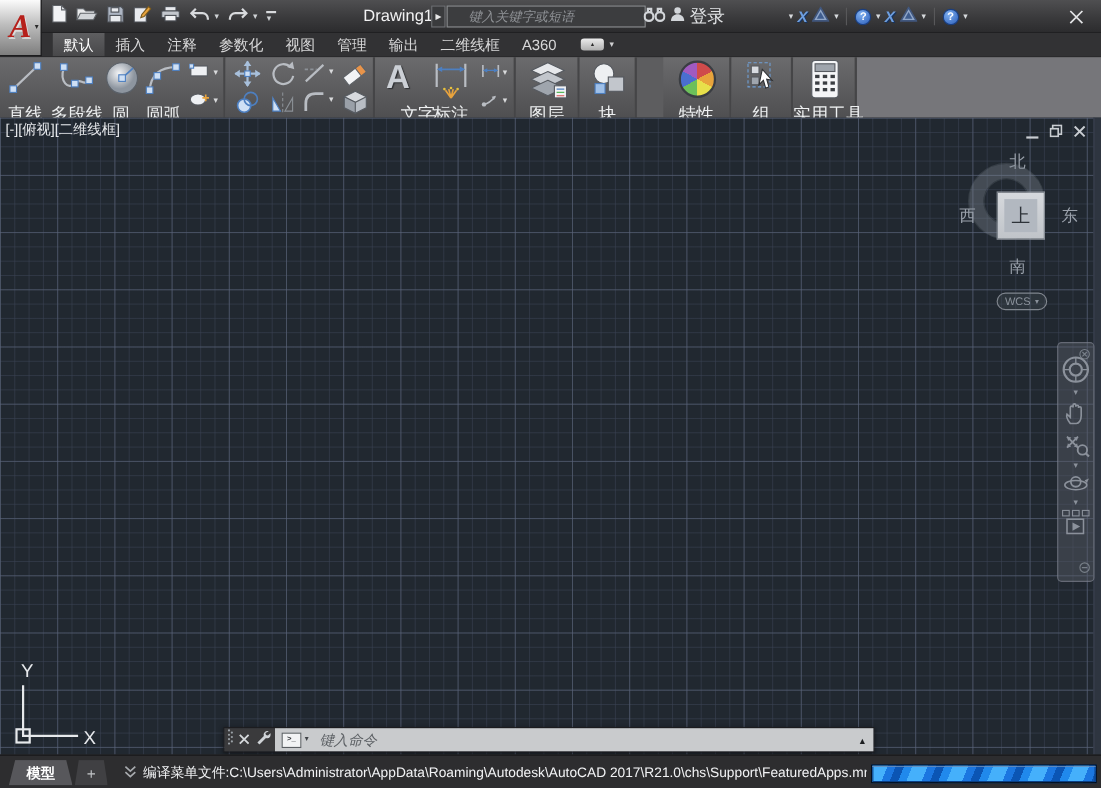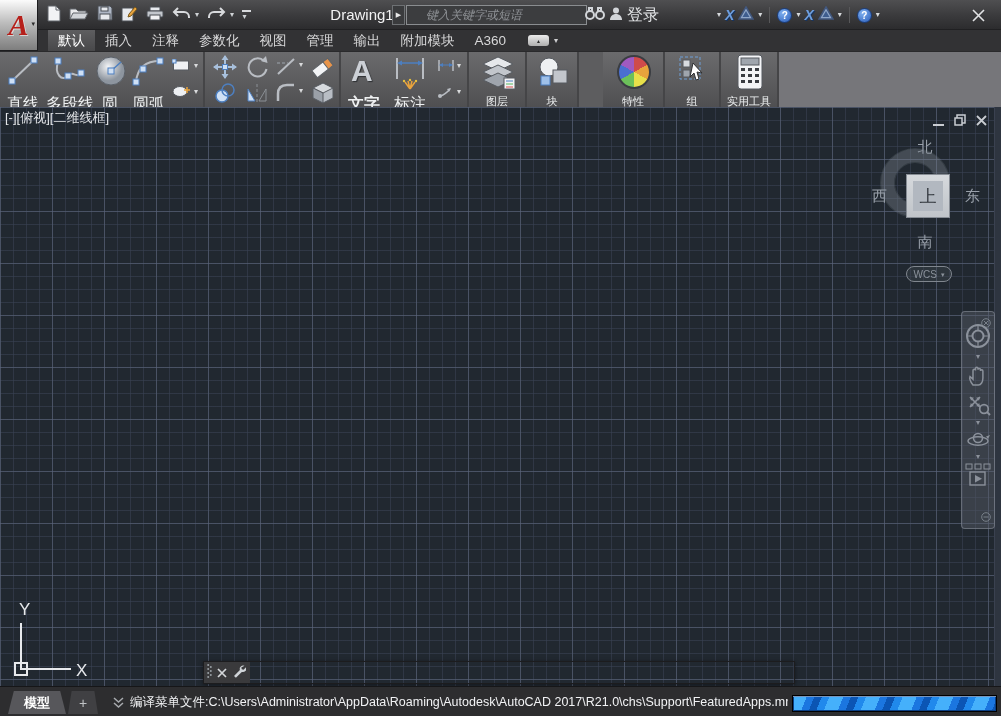--- a/index.html
+++ b/index.html
@@ -43,21 +43,21 @@
   .tab.active { background:linear-gradient(#5e5e60,#48484a); color:#ffffff; }
   .ribbon-toggle { margin-left:12px; display:flex; align-items:center; gap:5px; color:#cfcfd1; }
   .rt-pill { width:21px; height:11px; border-radius:3px; background:linear-gradient(#ececec,#aeaeae);
     display:flex; align-items:center; justify-content:center; font-size:5px; color:#2b2b2b; }
 
   
   .ribbon { position:absolute; top:52px; left:0; right:0; height:55px; background:#5d5d5f; overflow:hidden; display:flex; }
   .panel { position:relative; height:100%; flex:none; border-right:2px solid #454547;
     background:linear-gradient(180deg,#6b6b6d,#5a5a5c 60%,#4f4f51); }
   .panel-rest { flex:1; background:#76767a; }
-  .panel-label { position:absolute; top:42px; left:0; right:0; text-align:center; color:#eef0f1; font-size:11px; white-space:nowrap; }
+  .panel-label { position:absolute; top:42px; left:0; right:0; text-align:center; color:#eef0f1; font-size:16px; white-space:nowrap; }
   .tool-label { position:absolute; top:42px; text-align:center; color:#eef0f1; font-size:16px; white-space:nowrap; }
   .abs { position:absolute; }
   .silver-a { font-size:30px; font-weight:bold; color:#ccd0d6; text-shadow:1px 1px 1px #2e3033; line-height:1; }
 
   
   .canvas { position:absolute; top:107px; left:0; right:0; bottom:30px; background-color:#212830;
     background-image:
       linear-gradient(to right, rgba(94,104,126,.55) 1px, transparent 1px),
       linear-gradient(to bottom, rgba(94,104,126,.55) 1px, transparent 1px),
       linear-gradient(to right, rgba(60,68,86,.55) 1px, transparent 1px),
@@ -215,21 +215,21 @@
   </div>
 
   <div class="tabrow">
     <div class="tab active">默认</div>
     <div class="tab">插入</div>
     <div class="tab">注释</div>
     <div class="tab">参数化</div>
     <div class="tab">视图</div>
     <div class="tab">管理</div>
     <div class="tab">输出</div>
-    <div class="tab">附加模块</div>
+    <div class="tab">二维线框</div>
     <div class="tab">A360</div>
     <div class="ribbon-toggle">
       <span class="rt-pill">▲</span>
       <span class="caret">▾</span>
     </div>
   </div>
 
   <div class="ribbon">
 
     <div class="panel" style="width:205px;">
@@ -341,21 +341,21 @@
         <svg width="24" height="24">
             <path d="M12 2 22 7v10l-10 5L2 17V7z" fill="#b8bdc4" stroke="#565a60"></path>
             <path d="M12 2 22 7l-10 5L2 7z" fill="#d7dade" stroke="#565a60"></path>
             <path d="M12 12v10L2 17V7z" fill="#9aa0a8" stroke="#565a60"></path>
           </svg>
       </span>
     </div>
 
     <div class="panel" style="width:128px;">
       <span class="abs silver-a" style="left:10px;top:4px;">A</span>
-      <span class="tool-label" style="left:0;width:46px;font-weight:bold;">文字</span>
+      <span class="tool-label" style="left:16px;width:46px;">文字</span>
       <span class="abs" style="left:50px;top:3px;">
         <svg width="38" height="37">
             <line x1="6" y1="3" x2="6" y2="24" stroke="#b9bdc3" stroke-width="2"></line>
             <line x1="32" y1="3" x2="32" y2="24" stroke="#b9bdc3" stroke-width="2"></line>
             <line x1="8" y1="8" x2="30" y2="8" stroke="#4d7fc0" stroke-width="1.5"></line>
             <path d="M6 8l5-2.5v5zM32 8l-5-2.5v5z" fill="#4d7fc0"></path>
             <path d="M19 34l-5-7M19 34l-2-8M19 34l2-8M19 34l5-7" stroke="#e8a33d" stroke-width="1.5"></path>
             <circle cx="13" cy="26" r="1.2" fill="#e8c23d"></circle>
             <circle cx="19" cy="25" r="1.2" fill="#e8c23d"></circle>
             <circle cx="25" cy="26" r="1.2" fill="#e8c23d"></circle>
@@ -553,20 +553,26 @@
                 <circle cx="1.2" cy="14" r="1"></circle>
               </g>
             </svg></span>
         <span><svg width="10" height="10">
               <path d="M1 1l8 8M9 1 1 9" stroke="#d4d7da" stroke-width="1.7"></path>
             </svg></span>
         <span><svg width="14" height="14">
               <path d="M12.5 1.8a3.4 3.4 0 0 0-4.6 4.2L2 11.9l1.9 1.9 5.9-5.9a3.4 3.4 0 0 0 4.2-4.6L11.6 5.7 9.8 5.2 9.3 3.4z" fill="#cfd3d7"></path>
             </svg></span>
       </div>
+      <div class="cmd-main">
+        <span class="cmd-prompt-btn">&gt;_</span>
+        <span class="caret">▾</span>
+        <input class="cmd-input" placeholder="键入命令" style="">
+        <span class="cmd-up">▲</span>
+      </div>
     </div>
   </div>
 
   <div class="statusbar">
     <div class="model-tab">模型</div>
     <div class="plus-tab">+</div>
     <span class="sb-chevron"><svg width="11" height="12">
           <path d="M1 1l4.5 4L10 1M1 6l4.5 4L10 6" fill="none" stroke="#a8abaf" stroke-width="1.5"></path>
         </svg></span>
     <div class="sb-msg">编译菜单文件:C:\Users\Administrator\AppData\Roaming\Autodesk\AutoCAD 2017\R21.0\chs\Support\FeaturedApps.mnr</div>

